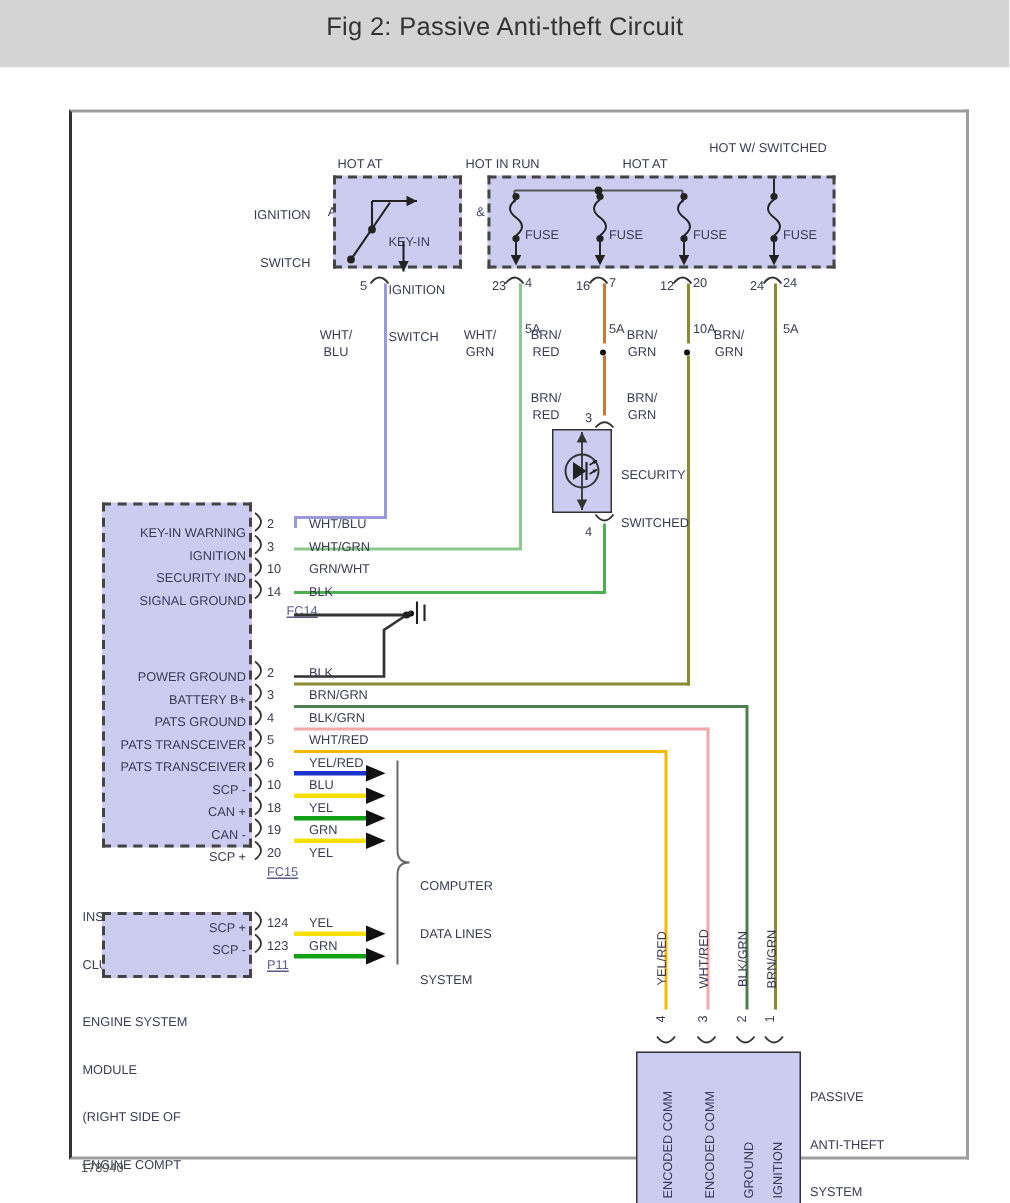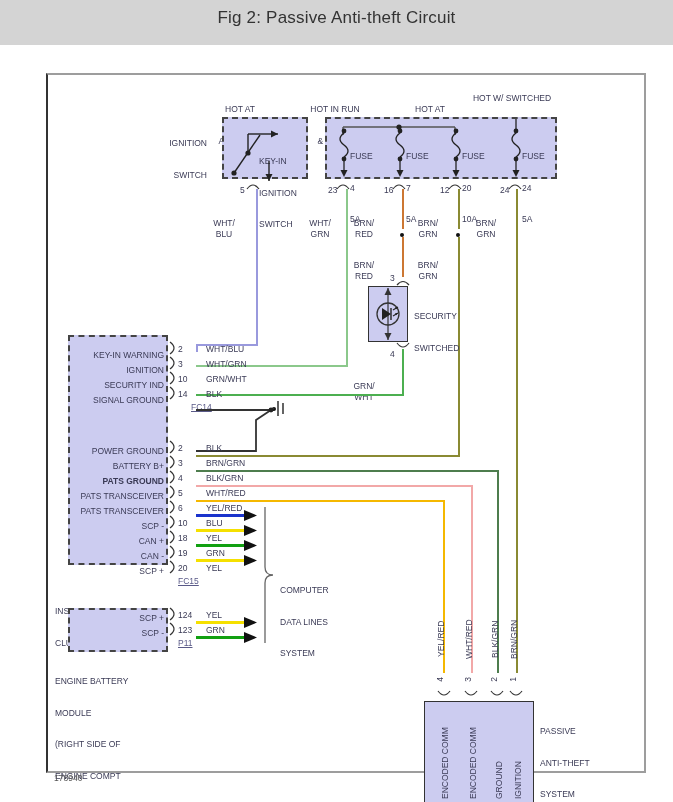--- a/index.html
+++ b/index.html
@@ -237,23 +237,20 @@
     <path d="M30 27 l-3 0.2 l1.2 2.1 z" fill="#222"></path>
   </svg>
   <div class="lbl" style="left:414px;top:245px;">
     <div>SECURITY</div>
     <div>SWITCHED</div>
   </div>
   <svg style="position:absolute;left:396px;top:297px;" width="20" height="9">
       <path d="M1 1 Q7 9 13 1" fill="none" stroke="#333" stroke-width="1.2"></path>
     </svg>
   <div class="num" style="left:390px;top:304px;">4</div>
-  <div class="wname" style="left:340px;top:315px;width:48px;">
-    <div>GRN/</div><div>WHT</div>
-  </div>
 
   <div class="wire v" style="left:402px;top:304px;height:46px;background:#4caf50;"></div>
   <div class="wire h" style="left:196px;top:349px;width:208px;background:#4caf50;"></div>
 
   <div class="box purple dashed" style="left:68px;top:290px;width:100px;height:230px;"></div>
 
   <div class="lbl r" style="left:72px;top:305px;width:92px;">KEY-IN WARNING</div>
   <div class="lbl r" style="left:72px;top:320px;width:92px;">IGNITION</div>
   <div class="lbl r" style="left:72px;top:335px;width:92px;">SECURITY IND</div>
   <div class="lbl r" style="left:72px;top:350px;width:92px;">SIGNAL GROUND</div>
@@ -283,21 +280,21 @@
     <line x1="13" y1="5" x2="13" y2="16" stroke="#222" stroke-width="1.4"></line>
   </svg>
 
   <svg style="position:absolute;left:196px;top:363px;" width="90" height="48">
     <polyline points="0,43 60,43 60,12 78,0" fill="none" stroke="#333" stroke-width="1.8"></polyline>
     <circle cx="75" cy="2" r="2.4" fill="#222"></circle>
   </svg>
 
   <div class="lbl r" style="left:60px;top:401px;width:104px;">POWER GROUND</div>
   <div class="lbl r" style="left:60px;top:416px;width:104px;">BATTERY B+</div>
-  <div class="lbl r" style="left:60px;top:431px;width:104px;font-weight:bold;">PATS GROUND</div>
+  <div class="lbl r" style="left:60px;top:431px;width:104px;">PATS GROUND</div>
   <div class="lbl r" style="left:60px;top:446px;width:104px;">PATS TRANSCEIVER</div>
   <div class="lbl r" style="left:60px;top:461px;width:104px;">PATS TRANSCEIVER</div>
   <div class="lbl r" style="left:60px;top:476px;width:104px;">SCP -</div>
   <div class="lbl r" style="left:60px;top:491px;width:104px;">CAN +</div>
   <div class="lbl r" style="left:60px;top:506px;width:104px;">CAN -</div>
   <div class="lbl r" style="left:60px;top:521px;width:104px;">SCP +</div>
 
   <div class="num" style="left:178px;top:398px;">2</div>
   <div class="num" style="left:178px;top:413px;">3</div>
   <div class="num" style="left:178px;top:428px;">4</div>
@@ -386,21 +383,21 @@
   <div class="wire" style="left:196px;top:576px;width:52px;height:3px;background:#f5e000;"></div>
   <svg style="position:absolute;left:244px;top:571px;" width="16" height="14">
       <path d="M0 1 L13 6.5 L0 12 z" fill="#111"></path>
     </svg>
   <div class="wire" style="left:196px;top:591px;width:52px;height:3px;background:#11a011;"></div>
   <svg style="position:absolute;left:244px;top:586px;" width="16" height="14">
       <path d="M0 1 L13 6.5 L0 12 z" fill="#111"></path>
     </svg>
 
   <div class="lbl" style="left:55px;top:610px;">
-    <div>ENGINE BATTERY</div>
+    <div>ENGINE SYSTEM</div>
     <div>MODULE</div>
     <div>(RIGHT SIDE OF</div>
     <div>ENGINE COMPT</div>
     
   </div>
 
   <div class="wname vert" style="left:436px;top:566px;height:56px;">YEL/RED</div>
   <div class="wname vert" style="left:464px;top:566px;height:56px;">WHT/RED</div>
   <div class="wname vert" style="left:490px;top:566px;height:56px;">BLK/GRN</div>
   <div class="wname vert" style="left:509px;top:566px;height:56px;">BRN/GRN</div>

